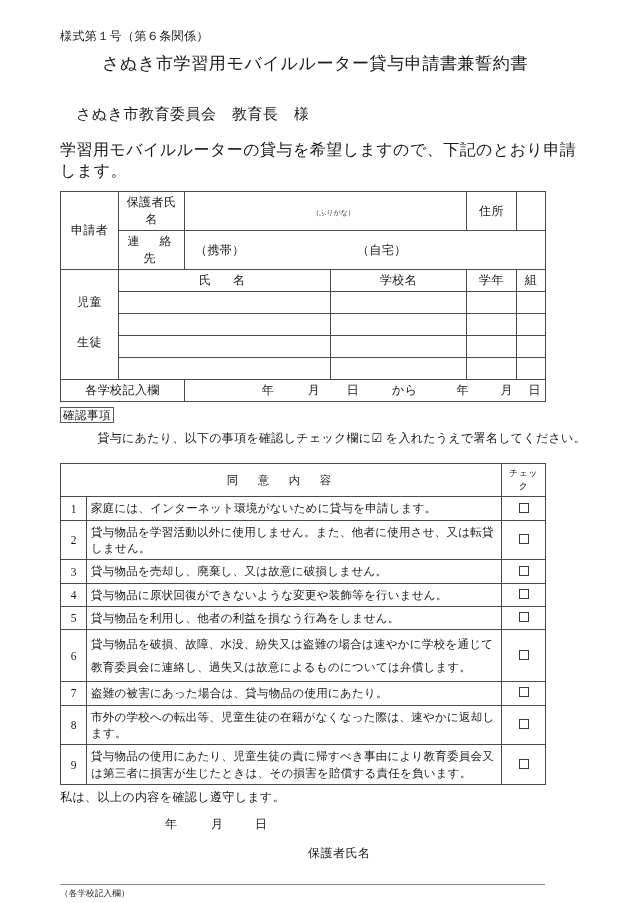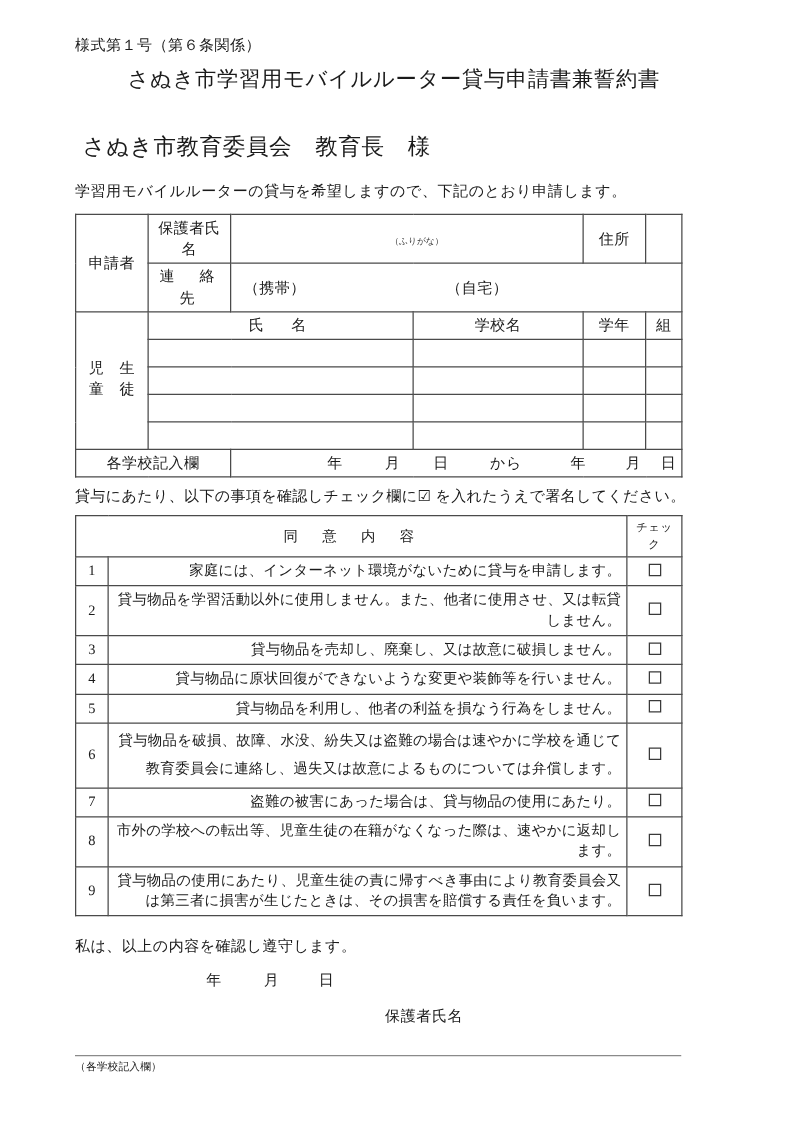--- a/index.html
+++ b/index.html
@@ -33,26 +33,26 @@
     letter-spacing: .4px;
     margin: 0 0 7px 0;
   }
   .doc-title {
     font-size: 17px;
     letter-spacing: .6px;
     margin: 0 0 30px 0;
     padding-left: 42px;
   }
   .addressee {
-    font-size: 18px;
+    font-size: 15px;
     letter-spacing: .5px;
-    margin: 0 0 16px 6px;
+    margin: 0 0 16px 16px;
   }
   .intro {
-    font-size: 12px;
+    font-size: 16px;
     letter-spacing: .45px;
     margin: 0 0 9px 0;
   }
 
   
   table.grid {
     border-collapse: collapse;
     width: 485px;
     table-layout: fixed;
   }
@@ -96,21 +96,21 @@
   .contact-inner {
     display: flex;
     width: 100%;
     align-items: center;
   }
   .contact-mobile { width: 168px; text-align: left; padding-left: 6px; }
   .contact-home { text-align: left; }
   .student-lbl-inner {
     height: 100%;
     display: flex;
-    flex-direction: row;
+    flex-direction: column;
     justify-content: space-around;
     align-items: center;
     padding: 10px 0 14px 0;
   }
   td.blank-row { height: 23px; }
 
   
   .period-lbl { width: 120px; text-align: left; padding-left: 7px; }
   .period-body { text-align: left; padding: 0; }
   .period-inner {
@@ -140,61 +140,62 @@
   .kakunin-box {
     display: inline-block;
     border: 1px solid #555;
     font-size: 11.5px;
     letter-spacing: .5px;
     padding: 0px 2px;
     line-height: 1.25;
   }
   .check-instruction {
     margin-top: 7px;
-    margin-bottom: 6px;
+    margin-bottom: 16px;
     font-size: 12px;
     letter-spacing: .3px;
+    text-align: right;
   }
   .cb-inline { font-size: 12px; }
 
   
   table.consent {
     border-collapse: collapse;
     width: 485px;
     table-layout: fixed;
   }
   table.consent td, table.consent th {
     border: 1px solid #4a4a4a;
     font-weight: normal;
     vertical-align: middle;
     padding: 3px 4px;
   }
   .c-num { width: 26px; text-align: center; font-size: 11.5px; }
   .c-body {
-    text-align: right;
+    text-align: left;
     padding-left: 8px;
     font-size: 11.5px;
     letter-spacing: .25px;
     line-height: 1.42;
   }
   .c-chk { width: 44px; text-align: center; vertical-align: middle; }
   .hdr-body { font-size: 11.5px; letter-spacing: 4px; }
   .hdr-chk { text-align: center; font-size: 9px; letter-spacing: .5px; }
   .c-chk-top { vertical-align: top; padding-top: 4px; }
   .row-tall .c-body { line-height: 1.95; }
   .box-empty {
     display: inline-block;
     width: 10px;
     height: 10px;
     border: 1px solid #3a3a3a;
     background: #fff;
   }
 
   
-  .sign-block { margin-top: 16px; }
+  .sign-block { margin-top: 4px; }
   .sign-line1 {
     font-size: 12px;
     letter-spacing: .4px;
     margin-bottom: 10px;
   }
   .sign-date {
     font-size: 12px;
     letter-spacing: .4px;
     padding-left: 105px;
     margin-bottom: 12px;
@@ -306,20 +307,23 @@
               <span>日</span>
             </div>
           </td>
         </tr>
       </tbody>
   </table>
 
   <div class="notes">
   </div>
 
+  <div class="kakunin-wrap">
+    <span class="kakunin-box">確認事項</span>
+  </div>
 
   <div class="check-instruction">
     <span>貸与にあたり、以下の事項を確認しチェック欄に</span><span class="cb-inline">☑</span>
     <span>を入れたうえで署名してください。</span>
   </div>
 
   <table class="consent">
       <colgroup>
         <col style="width: 26px;">
         <col style="width: 415px;">

